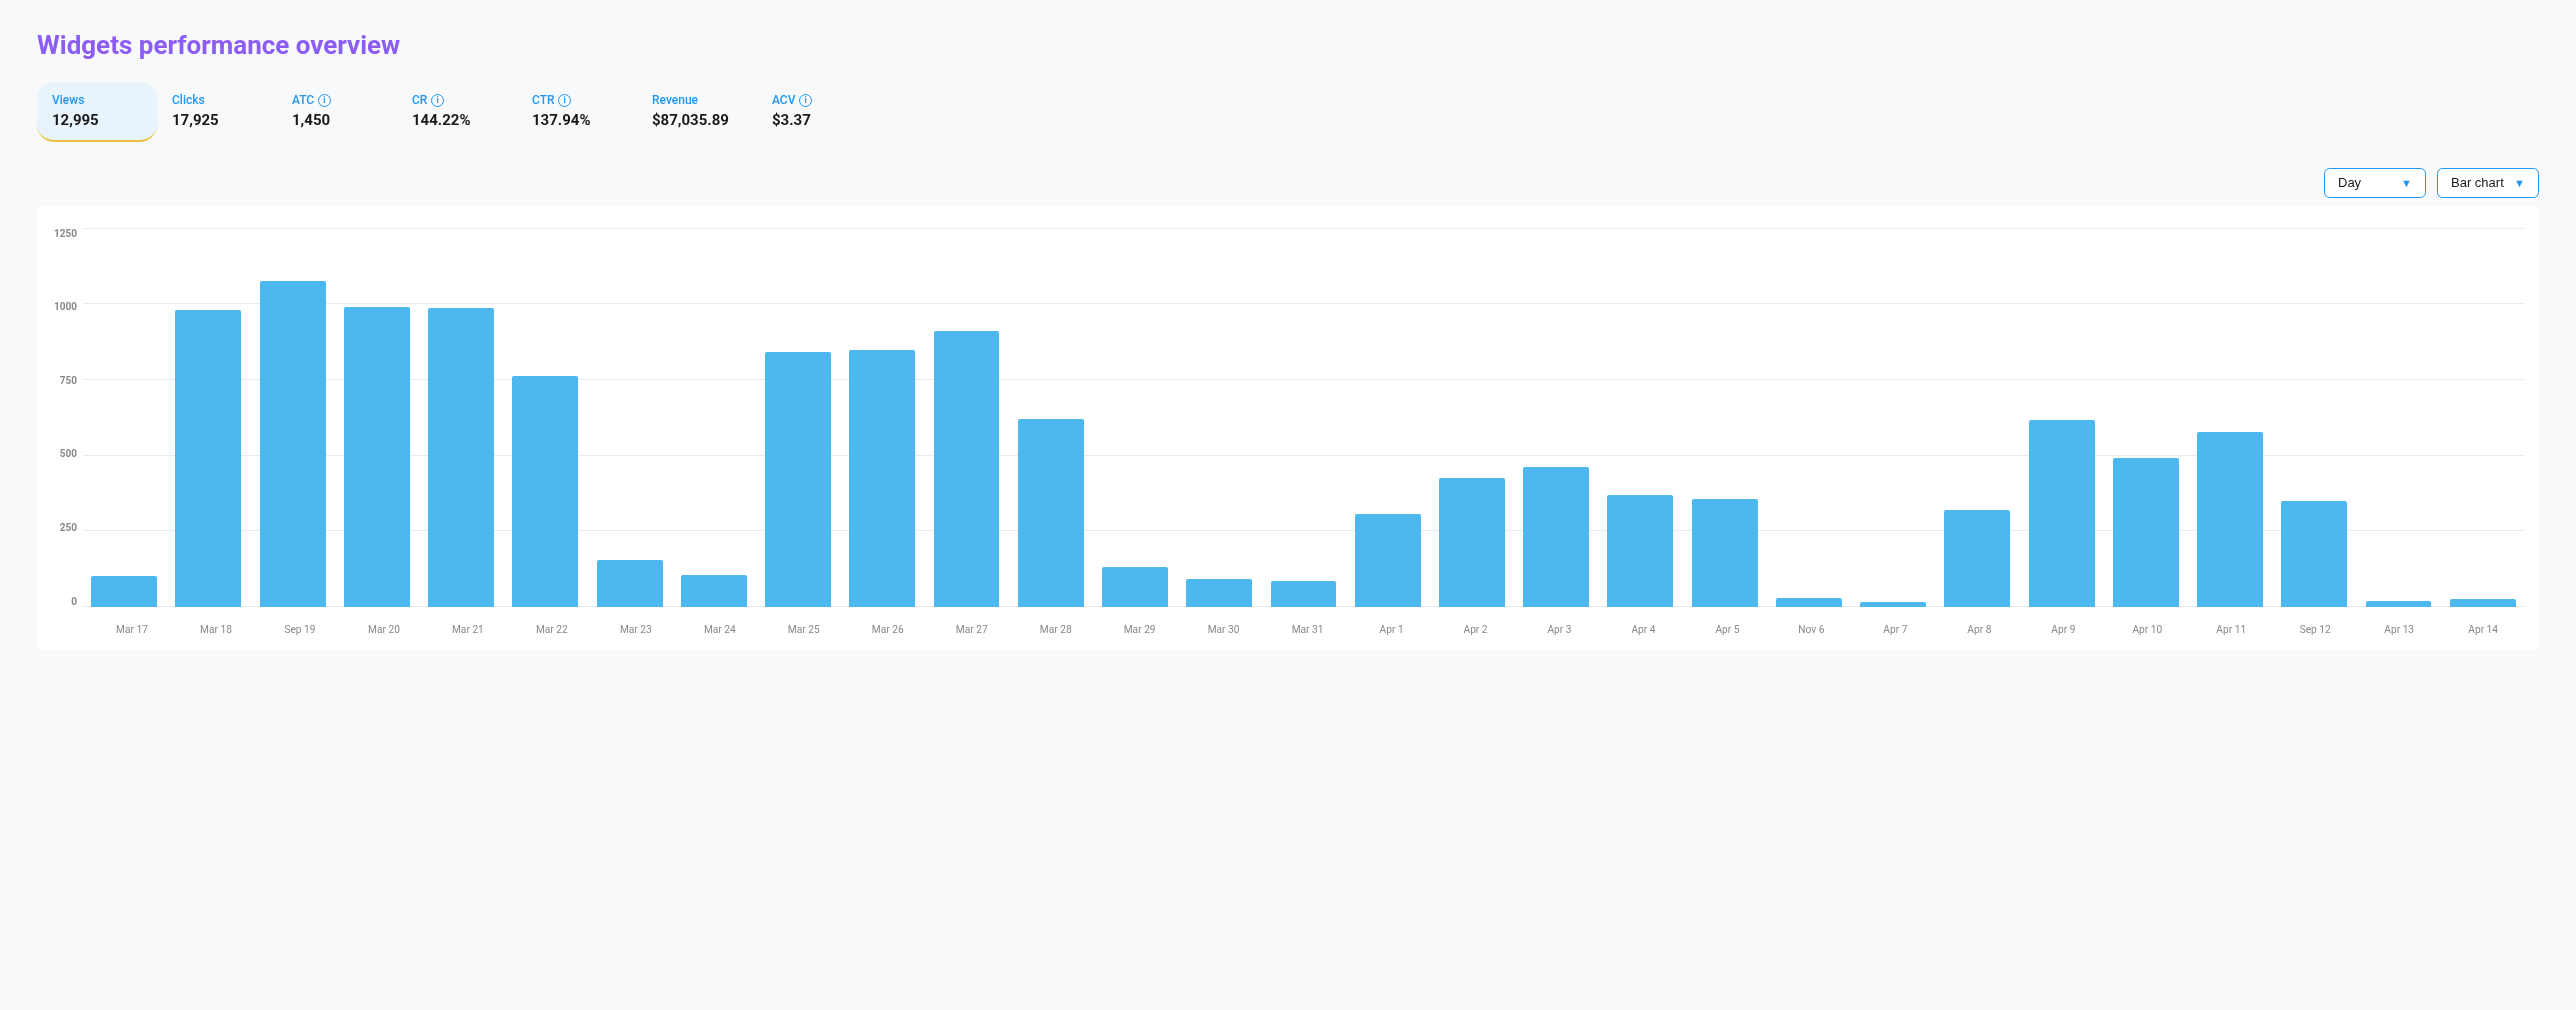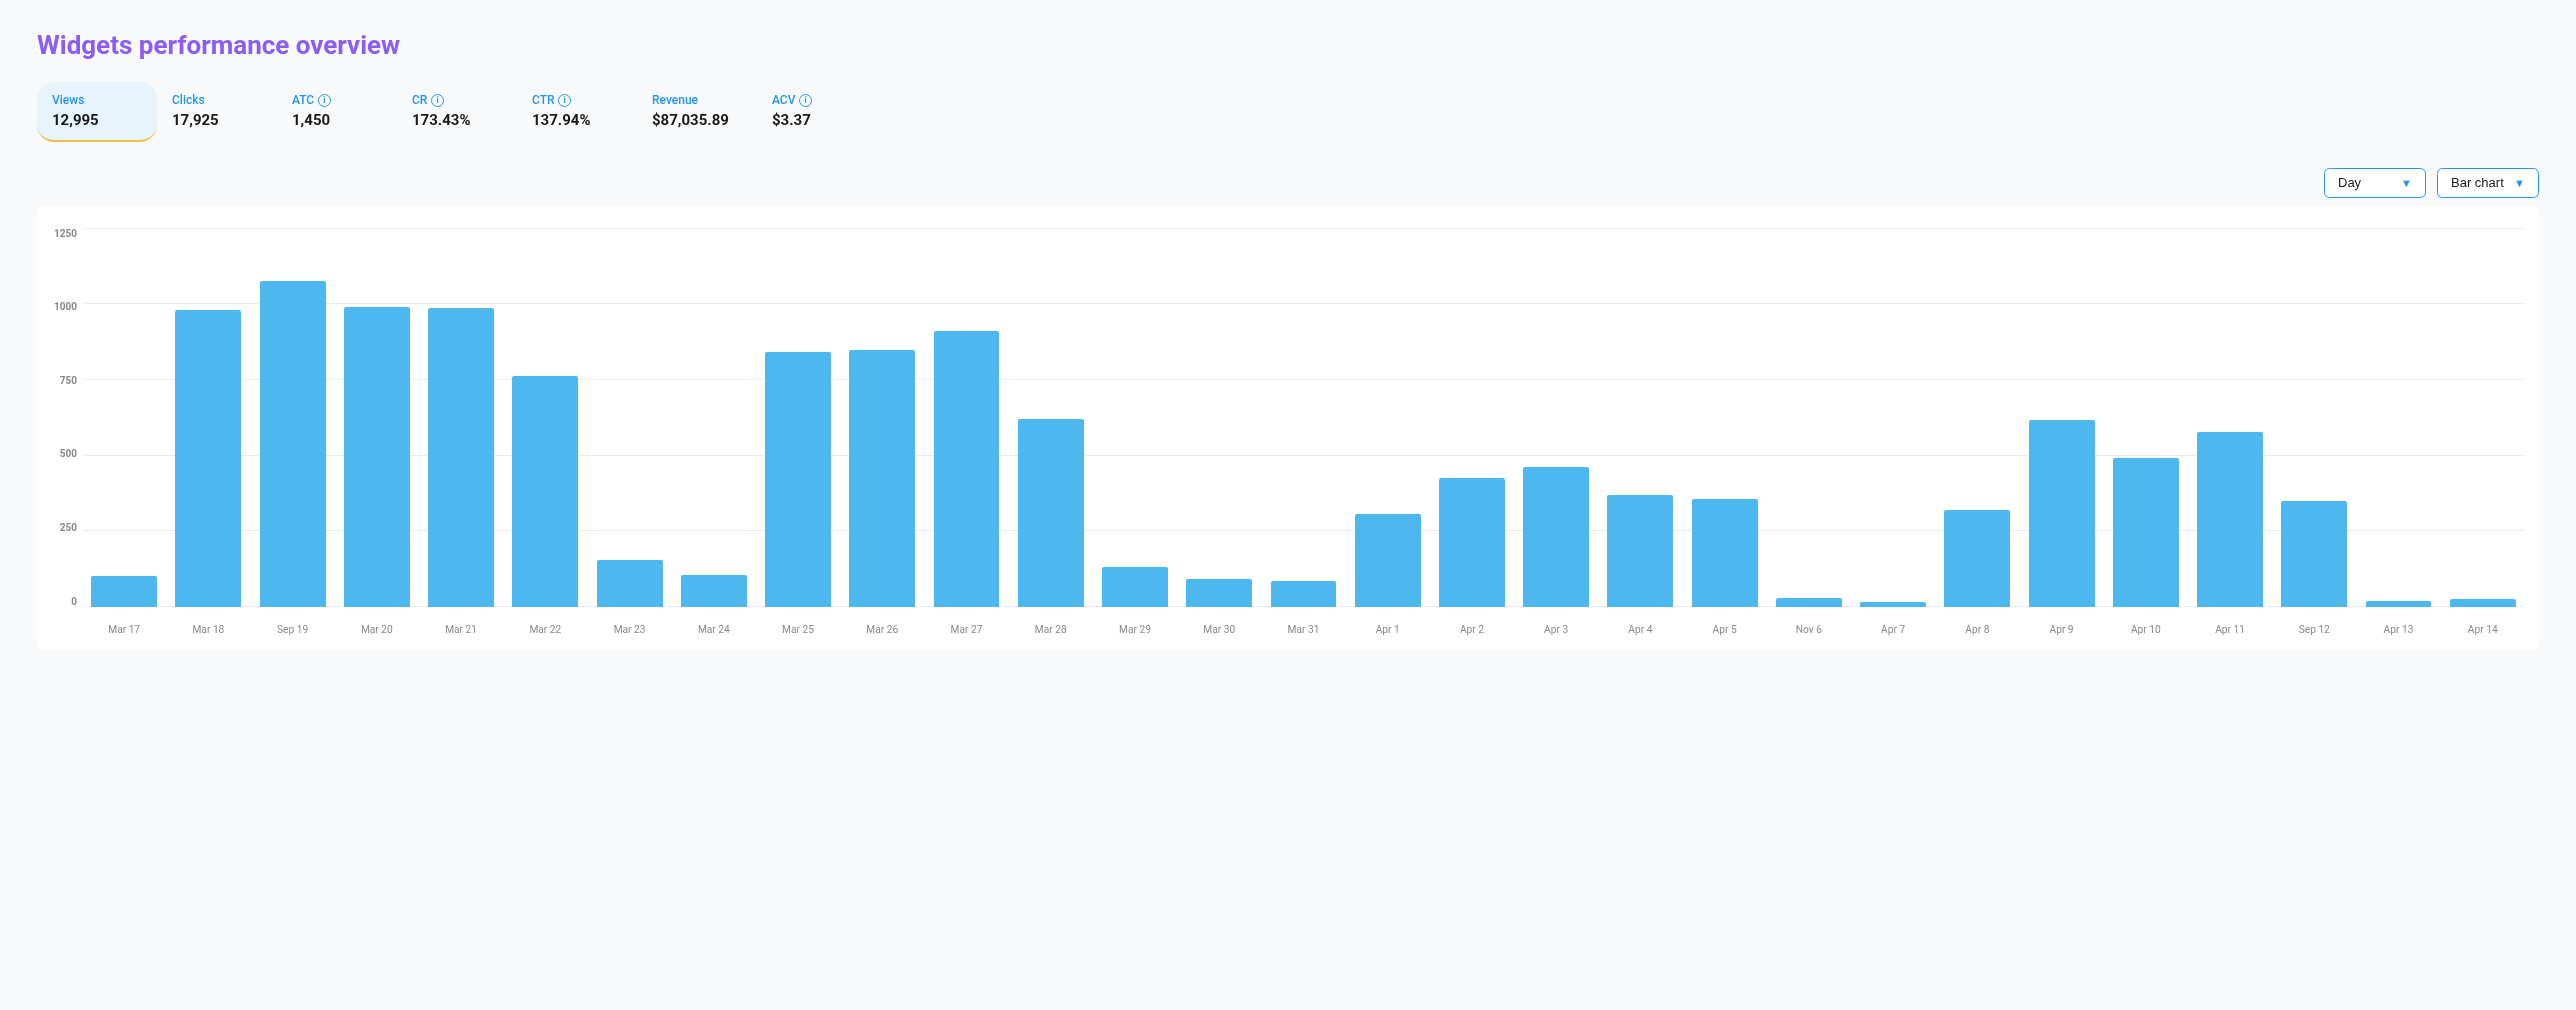--- a/index.html
+++ b/index.html
@@ -147,21 +147,21 @@
     }
     .bar {
       width: 80%;
       background: #4db8f0;
       border-radius: 1.9px 1.9px 0 0;
       min-height: 1.9px;
     }
     .x-labels {
       position: absolute;
       bottom: 0;
-      left: 0;
+      left: 8px;
       right: 0;
       display: flex;
       align-items: flex-end;
       gap: 1.9px;
       height: 26px;
     }
     .x-label {
       flex: 1;
       text-align: center;
       font-size: 10.2px;
@@ -182,21 +182,21 @@
     <div class="metric-card">
       <div class="metric-label">Clicks</div>
       <div class="metric-value">17,925</div>
     </div>
     <div class="metric-card">
       <div class="metric-label">ATC<span class="info-icon">i</span></div>
       <div class="metric-value">1,450</div>
     </div>
     <div class="metric-card">
       <div class="metric-label">CR<span class="info-icon">i</span></div>
-      <div class="metric-value">173.43%</div>
+      <div class="metric-value">144.22%</div>
     </div>
     <div class="metric-card">
       <div class="metric-label">CTR<span class="info-icon">i</span></div>
       <div class="metric-value">137.94%</div>
     </div>
     <div class="metric-card">
       <div class="metric-label">Revenue</div>
       <div class="metric-value">$87,035.89</div>
     </div>
     <div class="metric-card">

